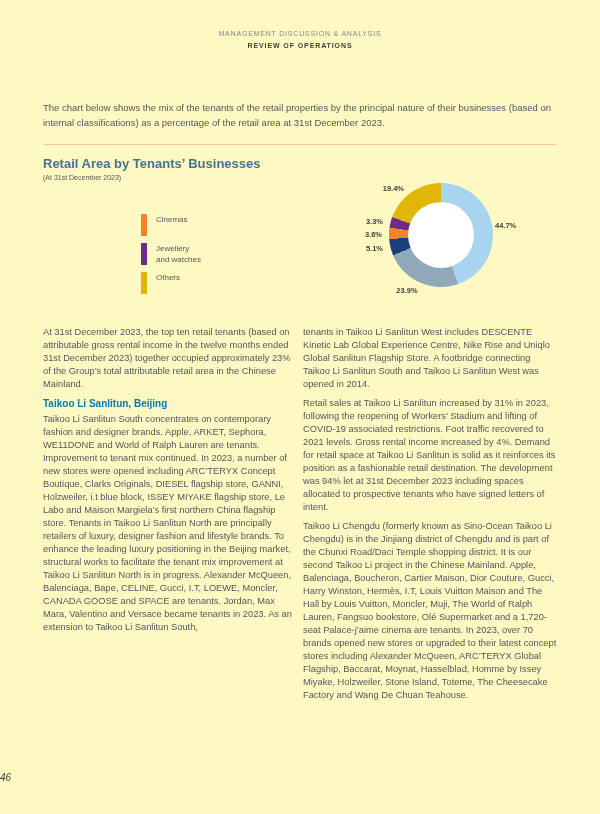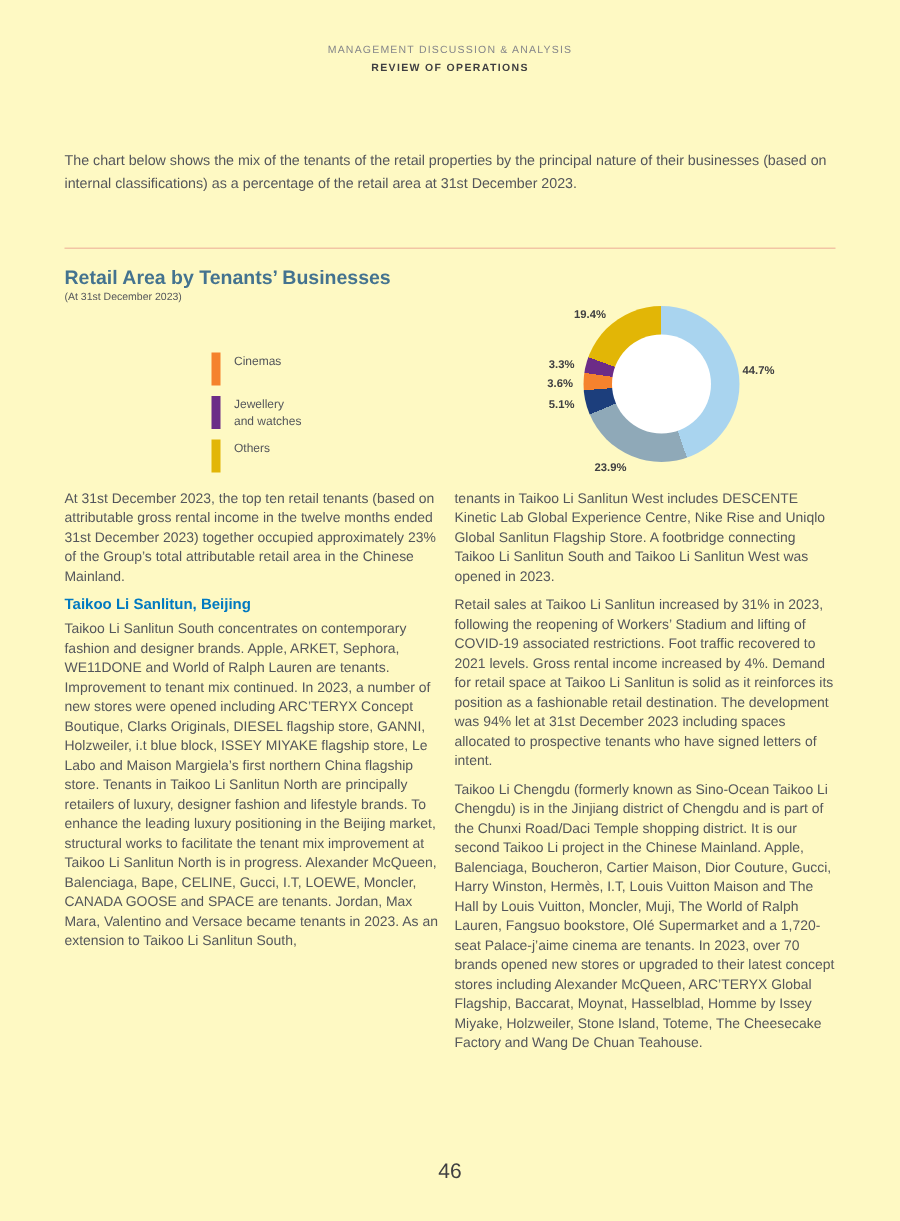--- a/index.html
+++ b/index.html
@@ -14,21 +14,21 @@
   .hdr-line1 { font-size:7px; letter-spacing:0.8px; color:#85868a; }
   .hdr-line2 { font-size:7px; font-weight:bold; letter-spacing:0.9px; color:#404042; margin-top:5px; }
 
   
   .intro {
     position:absolute; left:43px; top:101px; width:516px;
     font-size:9.5px; line-height:14.6px; color:#54565b; margin:0;
   }
 
   
-  .chart-section { position:absolute; left:0; top:165px; width:512px; height:165px; }
+  .chart-section { position:absolute; left:0; top:144px; width:512px; height:165px; }
   .rule { position:absolute; left:43px; top:0; width:514px; height:1px; background:#f2c5a4; }
   .chart-title { position:absolute; left:43px; top:12px; margin:0; font-size:13px; font-weight:bold; color:#44738f; }
   .chart-subtitle { position:absolute; left:43px; top:30px; font-size:7px; color:#54565b; }
 
   .legend { position:absolute; top:70px; }
   .legend.c1 { left:52px; }
   .legend.c2 { left:141px; }
   .legend-item { display:flex; align-items:flex-start; height:22px; margin-bottom:7px; }
   .swatch { width:6px; height:22px; margin-right:9px; flex:none; }
   .legend-label { font-size:8px; line-height:10.5px; padding-top:1px; color:#54565b; }
@@ -45,21 +45,21 @@
   .pct-others   { left:368px; top:40px;  width:36px; text-align:right; }
 
   
   .col { position:absolute; top:326px; font-size:9.3px; line-height:13px; color:#54565b; }
   .col-left  { left:43px;  width:254px; }
   .col-right { left:303px; width:256px; }
   .col p { margin:0 0 6px 0; }
   .col h3 { margin:4px 0 3px 0; font-size:10px; line-height:13px; font-weight:bold; color:#0079c1; }
 
   
-  .footer { position:absolute; left:0; top:772px; width:100%; text-align:center; font-size:14px; color:#404042; }
+  .footer { position:absolute; left:0; top:772px; width:100%; text-align:left; font-size:10px; color:#404042;font-style:italic; }
 </style>
 </head>
 <body>
 
 <div class="page">
 
   <div class="hdr">
     <div class="hdr-line1">MANAGEMENT DISCUSSION &amp; ANALYSIS</div>
     <div class="hdr-line2">REVIEW OF OPERATIONS</div>
   </div>
@@ -99,20 +99,20 @@
     <div class="pct pct-others">19.4%</div>
   </div>
 
   <div class="col col-left">
     <p>At 31st December 2023, the top ten retail tenants (based on attributable gross rental income in the twelve months ended 31st December 2023) together occupied approximately 23% of the Group’s total attributable retail area in the Chinese Mainland.</p>
     <h3>Taikoo Li Sanlitun, Beijing</h3>
     <p>Taikoo Li Sanlitun South concentrates on contemporary fashion and designer brands. Apple, ARKET, Sephora, WE11DONE and World of Ralph Lauren are tenants. Improvement to tenant mix continued. In 2023, a number of new stores were opened including ARC’TERYX Concept Boutique, Clarks Originals, DIESEL flagship store, GANNI, Holzweiler, i.t blue block, ISSEY MIYAKE flagship store, Le Labo and Maison Margiela’s first northern China flagship store. Tenants in Taikoo Li Sanlitun North are principally retailers of luxury, designer fashion and lifestyle brands. To enhance the leading luxury positioning in the Beijing market, structural works to facilitate the tenant mix improvement at Taikoo Li Sanlitun North is in progress. Alexander McQueen, Balenciaga, Bape, CELINE, Gucci, I.T, LOEWE, Moncler, CANADA GOOSE and SPACE are tenants. Jordan, Max Mara, Valentino and Versace became tenants in 2023. As an extension to Taikoo Li Sanlitun South,</p>
   </div>
 
   <div class="col col-right">
-    <p>tenants in Taikoo Li Sanlitun West includes DESCENTE Kinetic Lab Global Experience Centre, Nike Rise and Uniqlo Global Sanlitun Flagship Store. A footbridge connecting Taikoo Li Sanlitun South and Taikoo Li Sanlitun West was opened in 2023.</p>
+    <p>tenants in Taikoo Li Sanlitun West includes DESCENTE Kinetic Lab Global Experience Centre, Nike Rise and Uniqlo Global Sanlitun Flagship Store. A footbridge connecting Taikoo Li Sanlitun South and Taikoo Li Sanlitun West was opened in 2014.</p>
     <p>Retail sales at Taikoo Li Sanlitun increased by 31% in 2023, following the reopening of Workers’ Stadium and lifting of COVID-19 associated restrictions. Foot traffic recovered to 2021 levels. Gross rental income increased by 4%. Demand for retail space at Taikoo Li Sanlitun is solid as it reinforces its position as a fashionable retail destination. The development was 94% let at 31st December 2023 including spaces allocated to prospective tenants who have signed letters of intent.</p>
     <p>Taikoo Li Chengdu (formerly known as Sino-Ocean Taikoo Li Chengdu) is in the Jinjiang district of Chengdu and is part of the Chunxi Road/Daci Temple shopping district. It is our second Taikoo Li project in the Chinese Mainland. Apple, Balenciaga, Boucheron, Cartier Maison, Dior Couture, Gucci, Harry Winston, Hermès, I.T, Louis Vuitton Maison and The Hall by Louis Vuitton, Moncler, Muji, The World of Ralph Lauren, Fangsuo bookstore, Olé Supermarket and a 1,720-seat Palace-j’aime cinema are tenants. In 2023, over 70 brands opened new stores or upgraded to their latest concept stores including Alexander McQueen, ARC’TERYX Global Flagship, Baccarat, Moynat, Hasselblad, Homme by Issey Miyake, Holzweiler, Stone Island, Toteme, The Cheesecake Factory and Wang De Chuan Teahouse.</p>
   </div>
 
   <div class="footer">46</div>
 
 </div>
 
 </body></html>

